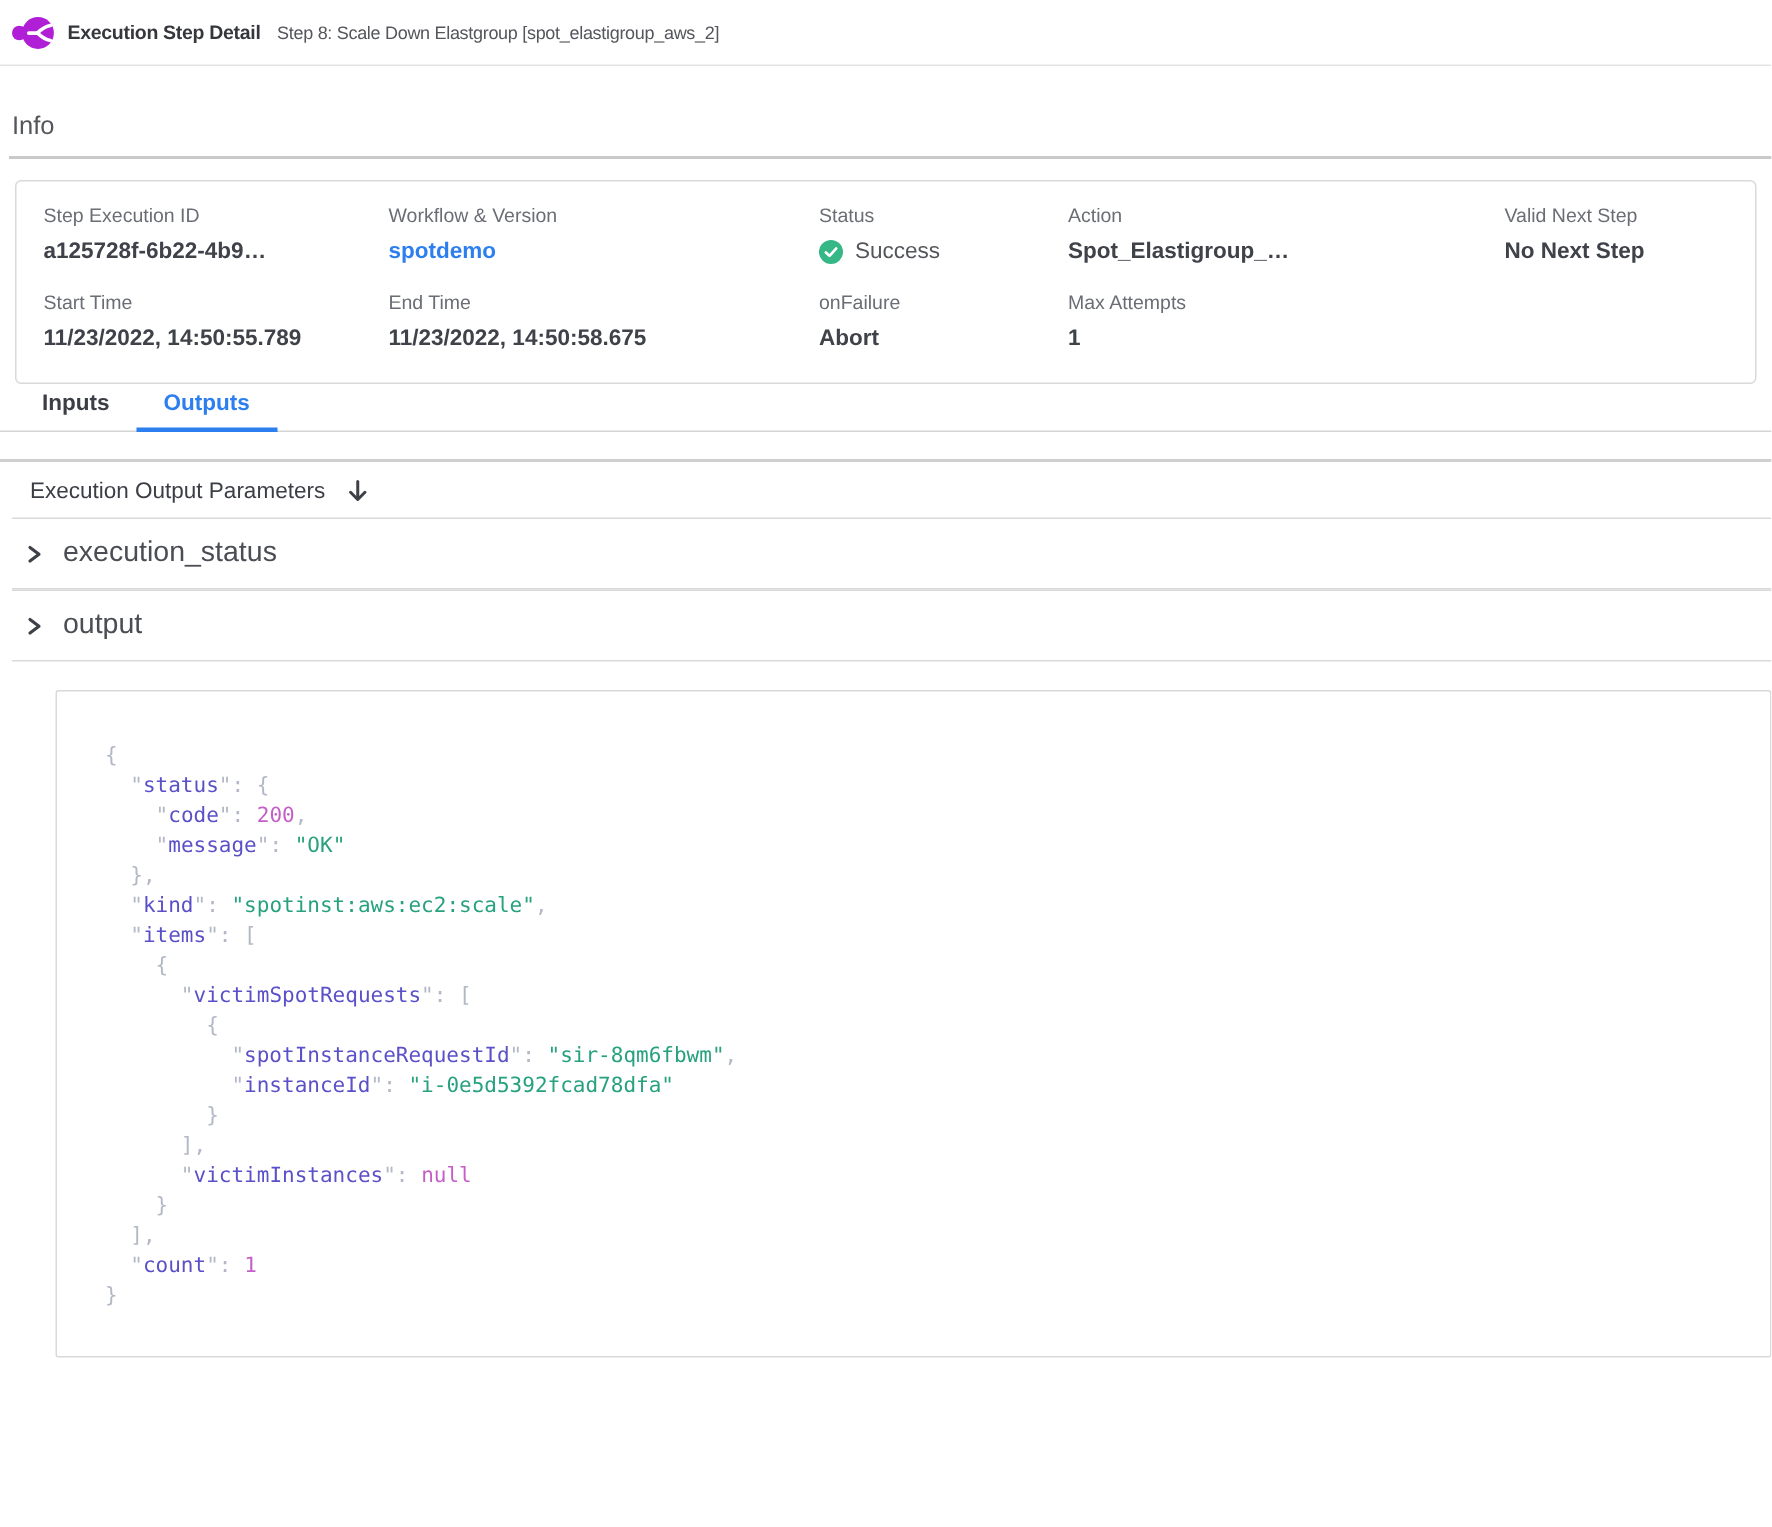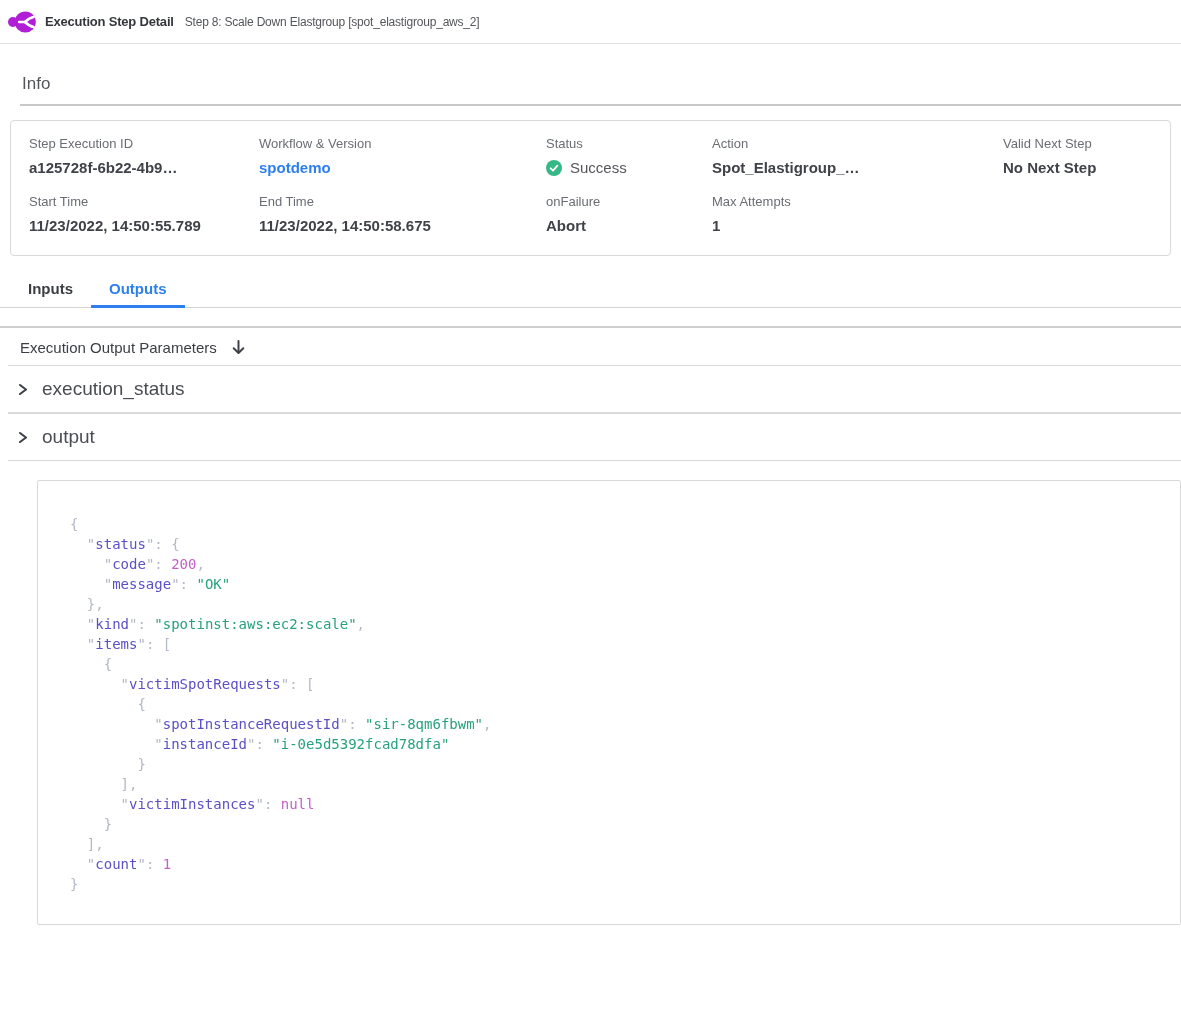--- a/index.html
+++ b/index.html
@@ -20,42 +20,42 @@
     font-size:13px; font-weight:700; color:#35373c;
     margin-left:9px; letter-spacing:-0.2px; white-space:nowrap;
   }
   .hdr .subtitle {
     font-size:12px; font-weight:400; color:#54565b;
     margin-left:11px; letter-spacing:-0.2px; white-space:nowrap;
   }
 
   
   .info-head {
-    margin-left:20px; padding:30px 0 10px 2px;
+    margin-left:6px; padding:30px 0 10px 2px;
     border-bottom:2px solid #c9c9c9;
   }
   .info-title { font-size:17px; color:#54565b; }
 
   .card {
     margin:14px 10px 0 10px;
     border:1px solid #d9d9d9; border-radius:4px;
     padding:15px 12px 20px 18px;
     display:grid;
     grid-template-columns:230px 287px 166px 291px 1fr;
     row-gap:17px;
   }
   .f-label { font-size:13px; color:#6a6d74; margin-bottom:6px; line-height:16px; }
   .f-value { font-size:15px; font-weight:700; color:#3f4249; line-height:19px; white-space:nowrap; }
   .f-value.link { color:#2d7ff0; cursor:pointer; }
   .f-value.status { display:flex; align-items:center; font-weight:400; color:#54565b; }
   .f-value.status .chk { width:16px; height:16px; margin-right:8px; display:inline-flex; }
 
   
   .tabbar {
-    margin-top:20px; padding-left:10px;
+    padding-left:10px;
     border-bottom:1px solid #d4d4d4;
     display:flex;
   }
   .tab {
     font-size:15px; font-weight:700; color:#3b3e44;
     padding:4px 18px 10px 18px; position:relative; cursor:pointer;
   }
   .tab.active { color:#2d7ff0; }
   .tab.active::after {
     content:""; position:absolute; left:0; right:0; bottom:-1px;

